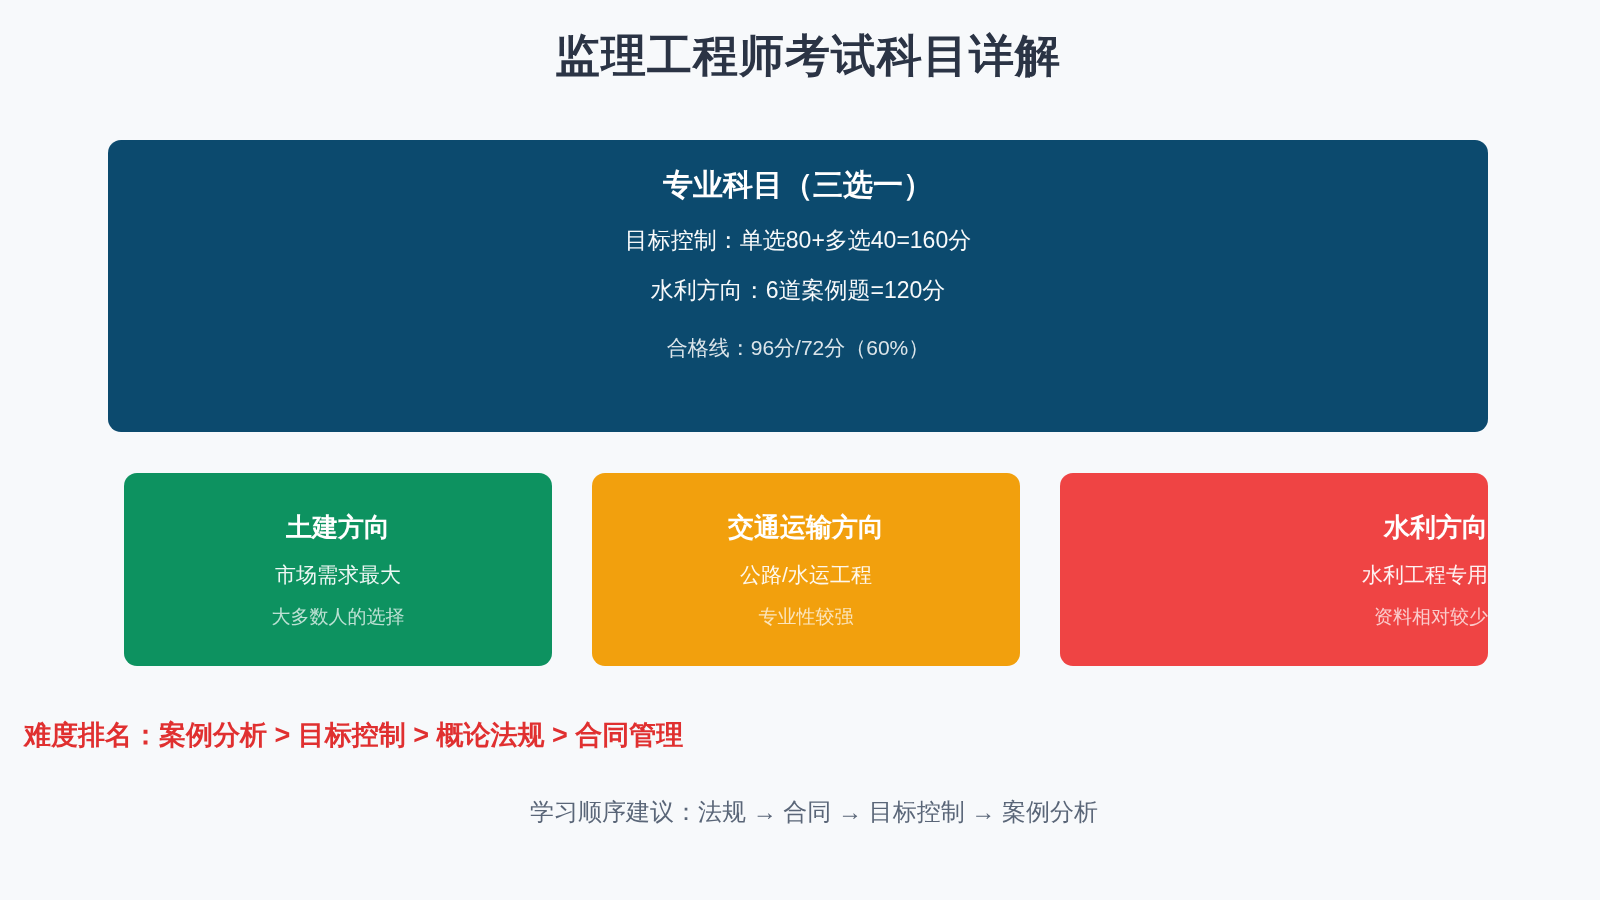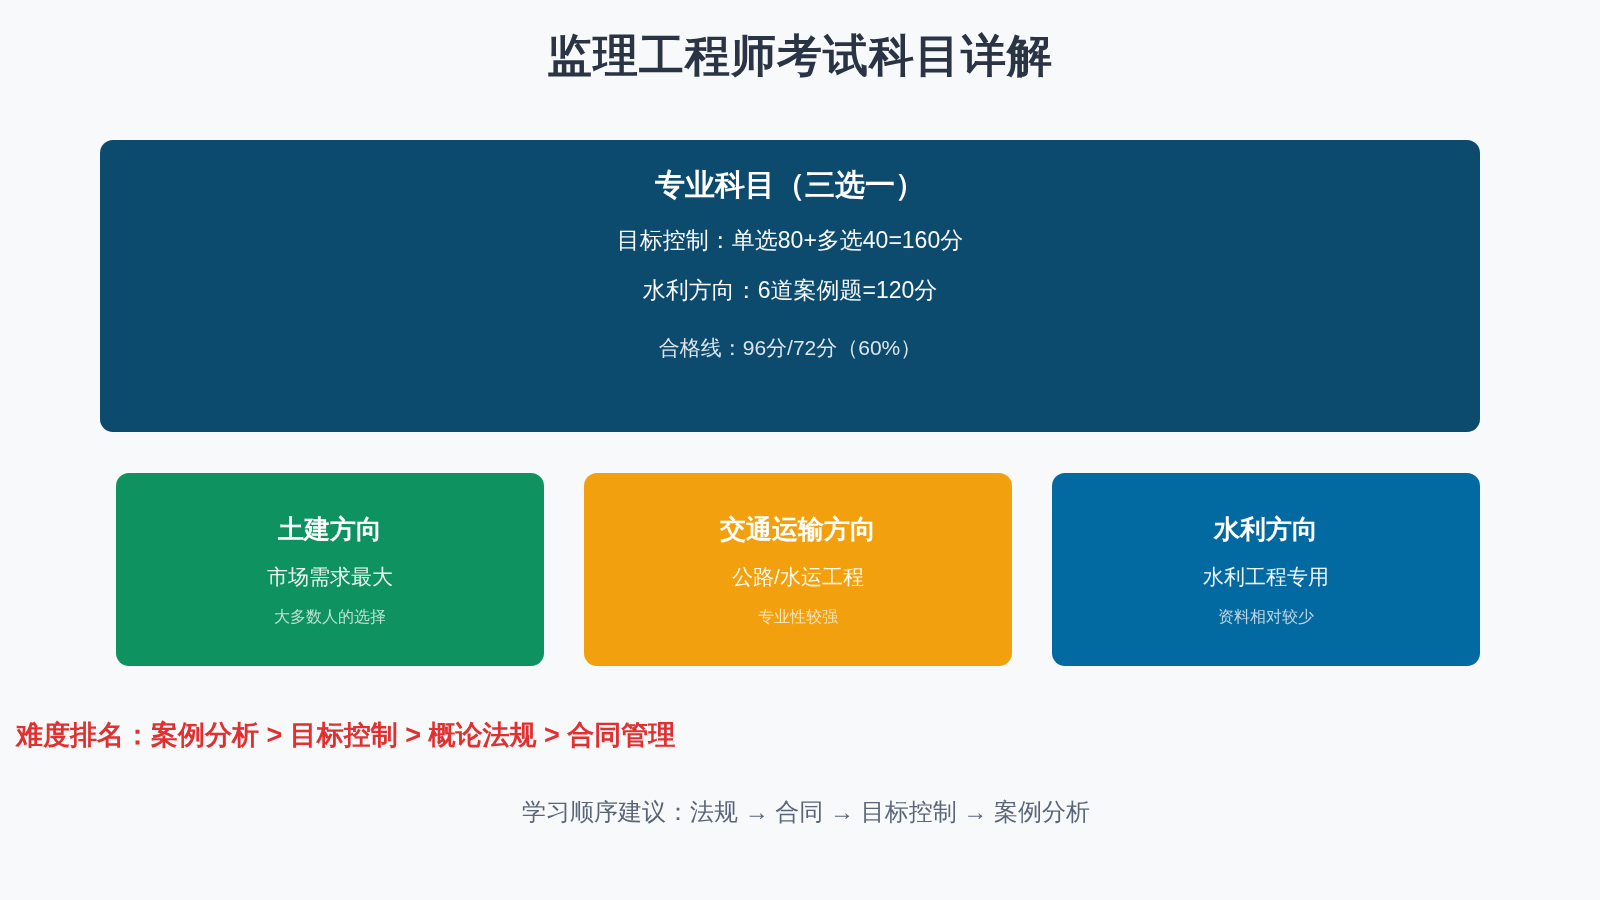--- a/index.html
+++ b/index.html
@@ -7,20 +7,21 @@
   html, body {
     width:1600px; height:900px;
     background:#f7f9fb;
     font-family:"Liberation Sans","DejaVu Sans",sans-serif;
     overflow:hidden;
   }
   .page {
     position:relative;
     width:1352px; height:900px;
     background:#f7f9fb;
+    margin-left:8px;
   }
 
   
   .page-title {
     position:absolute;
     top:28px; left:0; width:1600px;
     text-align:center;
     font-size:45px;
     font-weight:bold;
     letter-spacing:1px;
@@ -101,21 +102,21 @@
     margin-bottom:12px;
     color:#ffffff;
   }
   .dir-card .dir-sub {
     font-size:21px;
     line-height:1.5;
     margin-bottom:12px;
     color:rgba(255,255,255,0.93);
   }
   .dir-card .dir-note {
-    font-size:16px;
+    font-size:19px;
     line-height:1.5;
     color:rgba(255,255,255,0.72);
   }
 
   
   .rank-line {
     position:absolute;
     top:716px; left:16px; width:1600px;
     text-align:left;
     font-size:27px;
@@ -160,21 +161,21 @@
       <div class="dir-sub">市场需求最大</div>
       <div class="dir-note">大多数人的选择</div>
     </div>
 
     <div class="dir-card" id="card-transport" style="background: rgb(242, 160, 13);">
       <div class="dir-title">交通运输方向</div>
       <div class="dir-sub">公路/水运工程</div>
       <div class="dir-note">专业性较强</div>
     </div>
 
-    <div class="dir-card" id="card-water" style="background: #0369a1;">
+    <div class="dir-card" id="card-water" style="background: #ef4444; align-items: flex-end;">
       <div class="dir-title">水利方向</div>
       <div class="dir-sub">水利工程专用</div>
       <div class="dir-note">资料相对较少</div>
     </div>
 
   </div>
 
   <div class="rank-line" style="color: rgb(224, 48, 48);">难度排名：案例分析 &gt; 目标控制 &gt; 概论法规 &gt; 合同管理</div>
 
   <div class="order-line" style="color: rgb(90, 102, 120);">学习顺序建议：法规 → 合同 → 目标控制 → 案例分析</div>

